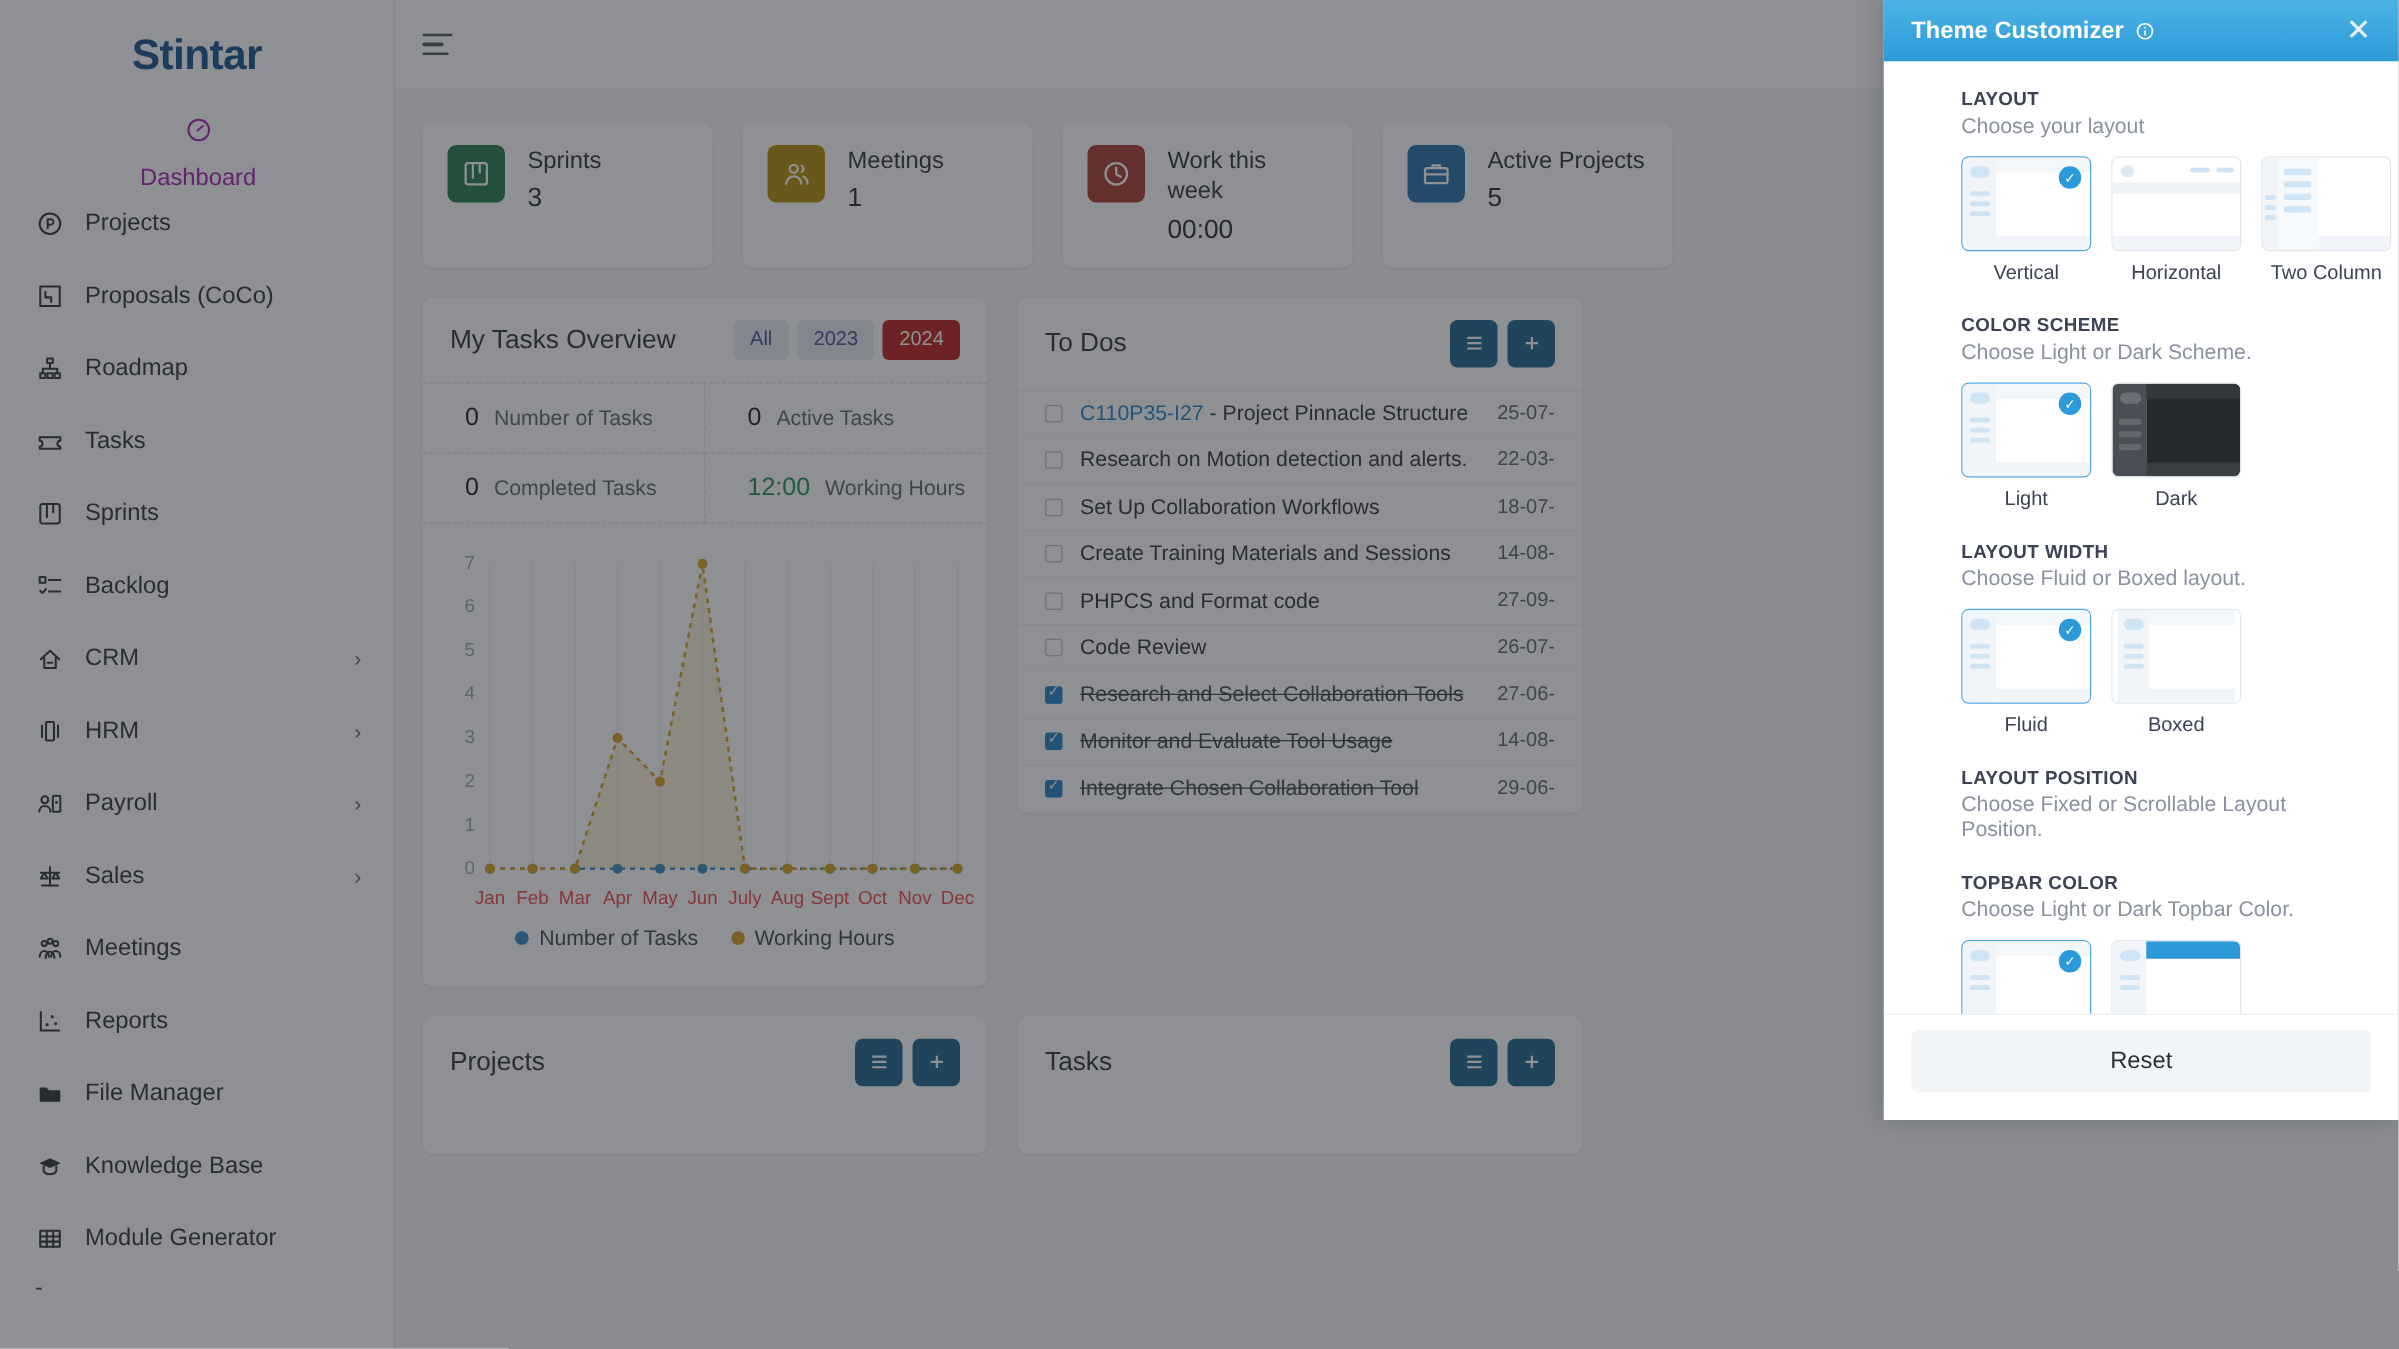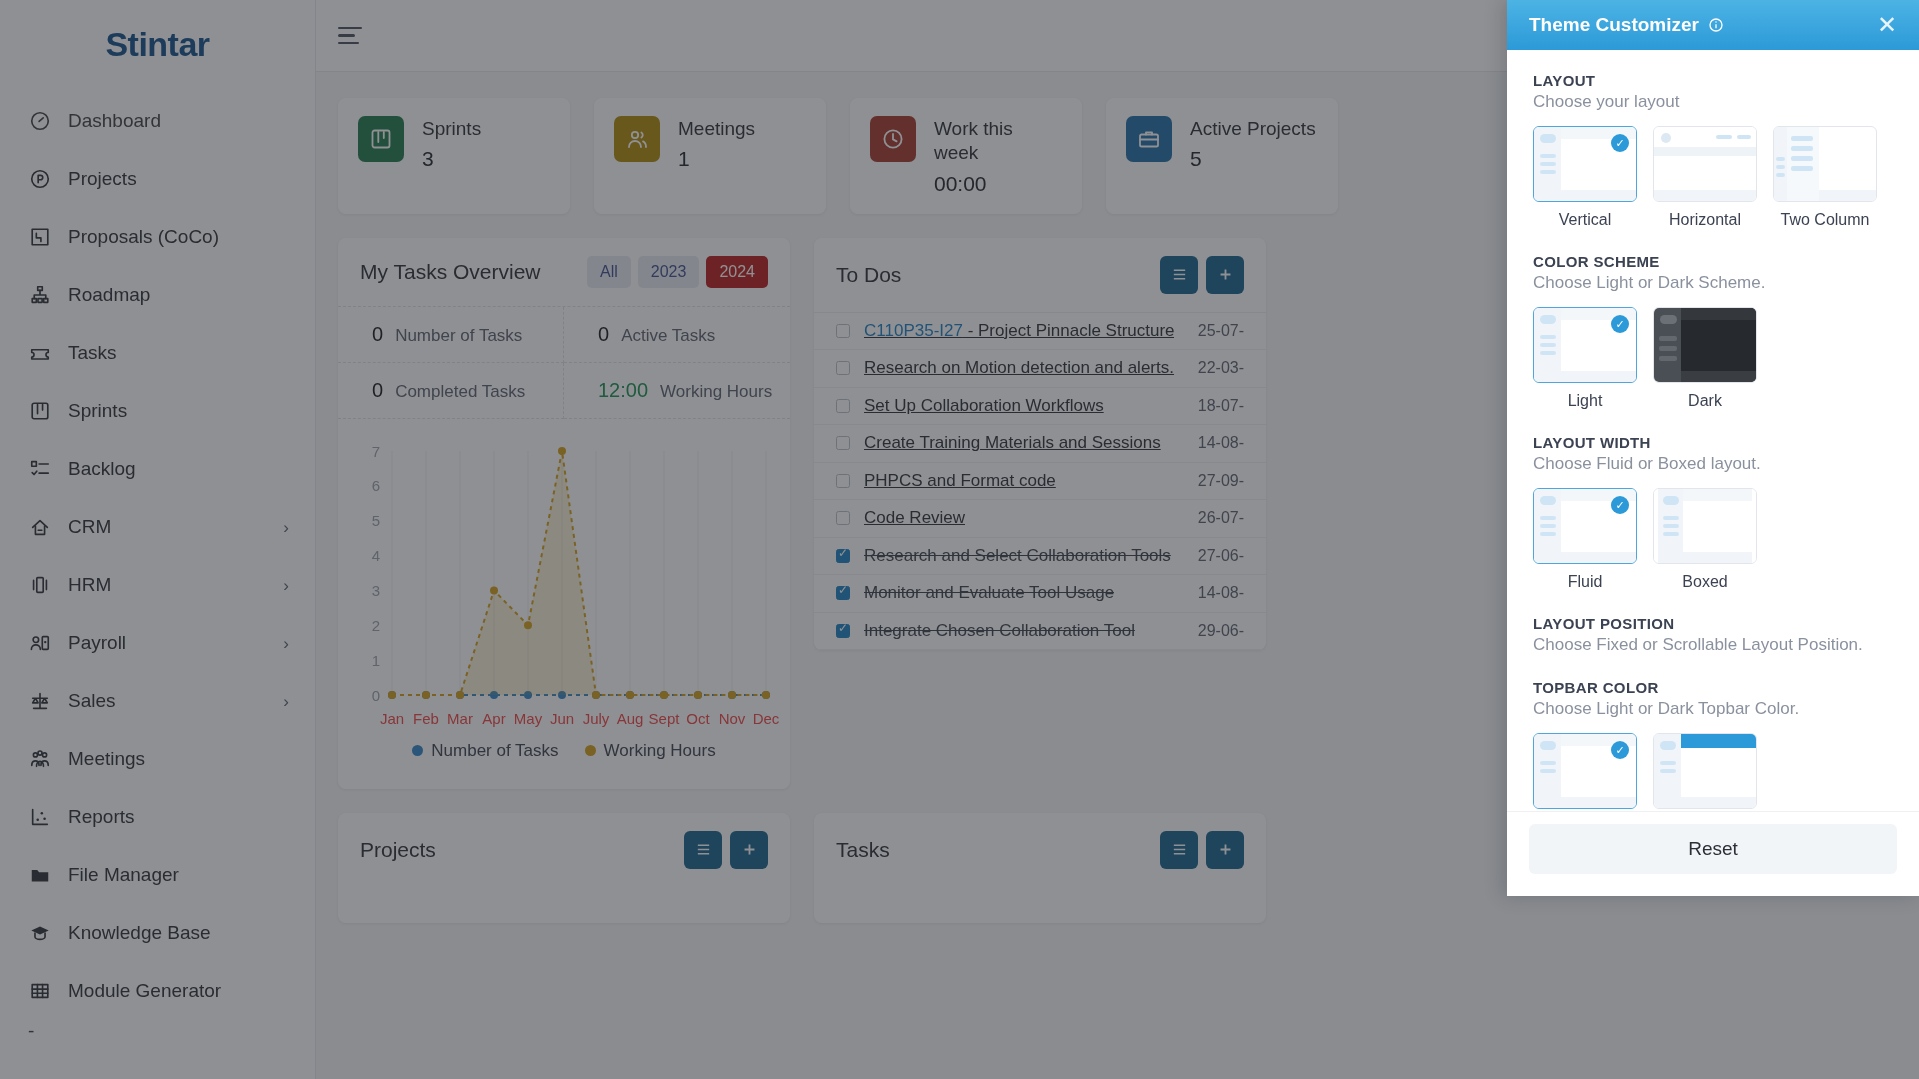--- a/index.html
+++ b/index.html
@@ -19,21 +19,21 @@
   }
   .brand { height: 88px; display: flex; align-items: center; justify-content: center; }
   .brand-text { font-size: 34px; font-weight: bold; color: #12508c; letter-spacing: -0.5px; }
   .nav { padding: 4px 0 0 0; }
   .nav-item {
     display: flex; align-items: center; gap: 16px;
     height: 58px; padding: 0 26px 0 28px;
     font-size: 19px; color: #2b2f36; cursor: pointer;
     position: relative;
   }
-  .nav-item.active { color: #404040; }
+  .nav-item.active { color: #a21caf; flex-direction: column; }
   .nav-ico { width: 24px; height: 24px; flex: 0 0 24px; display: flex; align-items: center; justify-content: center; }
   .nav-ico svg { display: block; }
   .nav-label { flex: 1 1 auto; white-space: nowrap; }
   .nav-caret { font-size: 17px; color: #5b6271; line-height: 1; }
   .nav-dash { padding-left: 28px; font-size: 19px; color: #3b4049; height: 34px; }
 
   
   .main { position: absolute; left: 316px; top: 0; right: 0; bottom: 0; background: #f5f6f8; }
   .topbar {
     height: 72px; background: #ffffff; border-bottom: 1px solid #e7e9ee;
@@ -90,21 +90,21 @@
   .leg { display: flex; align-items: center; gap: 8px; font-size: 17px; color: #3b4150; }
   .leg .dot { width: 11px; height: 11px; border-radius: 50%; }
 
   .todo-panel { width: 452px; }
   .icon-btn { width: 38px; height: 38px; border-radius: 6px; background: #16628e; color: #fff; display: flex; align-items: center; justify-content: center; cursor: pointer; border: none; }
   .todo-list { border-top: 1px solid #eceef1; }
   .todo-item { display: flex; align-items: center; gap: 14px; padding: 0 22px; height: 37.5px; border-bottom: 1px solid #f0f1f4; }
   .cbx { width: 14px; height: 14px; flex: 0 0 14px; border: 1.5px solid #b9bfc9; border-radius: 2.5px; background: #fff; cursor: pointer; position: relative; }
   .cbx.checked { background: #1b7fc4; border-color: #1b7fc4; }
   .cbx.checked::after { content: "✓"; position: absolute; left: 1px; top: -3px; font-size: 12px; color: #fff; line-height: 1; }
-  .todo-text { font-size: 17px; color: #2b2f36; white-space: nowrap; overflow: hidden; text-decoration: underline; }
+  .todo-text { font-size: 17px; color: #2b2f36; white-space: nowrap; overflow: hidden; }
   .todo-text .code { color: #1b7fc4; }
   .todo-item.done .todo-text { text-decoration: line-through; color: #3a4049; }
   .todo-date { margin-left: auto; font-size: 16px; color: #5b6170; white-space: nowrap; padding-left: 10px; }
 
   .bottom-row { display: flex; gap: 24px; margin-top: 24px; align-items: flex-start; }
 
   
   .overlay { position: absolute; inset: 0; background: rgba(40,42,48,0.52); }
 
   
@@ -114,21 +114,21 @@
     box-shadow: -4px 0 18px rgba(10,20,40,.18);
   }
   .cz-head {
     height: 52px; background: linear-gradient(180deg,#4cb3e4 0%, #2c9ad8 100%);
     display: flex; align-items: center; padding: 0 22px; color: #fff;
   }
   .cz-title { font-size: 19px; font-weight: bold; }
   .cz-info { margin-left: 9px; display: inline-flex; align-items: center; }
   .cz-close { margin-left: auto; font-size: 24px; line-height: 1; color: #e8f4fb; cursor: pointer; font-weight: 300; }
   .cz-body { flex: 1 1 auto; overflow: hidden; padding: 22px 26px 0 26px; }
-  .cz-sect { margin-bottom: 24px; }
+  .cz-sect { margin-bottom: 24px; margin-left: 36px; }
   .cz-h { font-size: 15px; font-weight: bold; color: #3b4252; letter-spacing: .35px; }
   .cz-sub { font-size: 17px; color: #8a919e; margin-top: 3px; }
   .thumbs { display: flex; gap: 16px; margin-top: 14px; }
   .thumb-col { width: 104px; }
   .thumb {
     position: relative; width: 104px; height: 76px; border-radius: 6px;
     border: 1.5px solid #e2e6ec; background: #fff; overflow: hidden; cursor: pointer;
   }
   .thumb.sel { border-color: #4ea6dd; }
   .thumb-lab { text-align: center; font-size: 16px; color: #3b4252; margin-top: 9px; }

